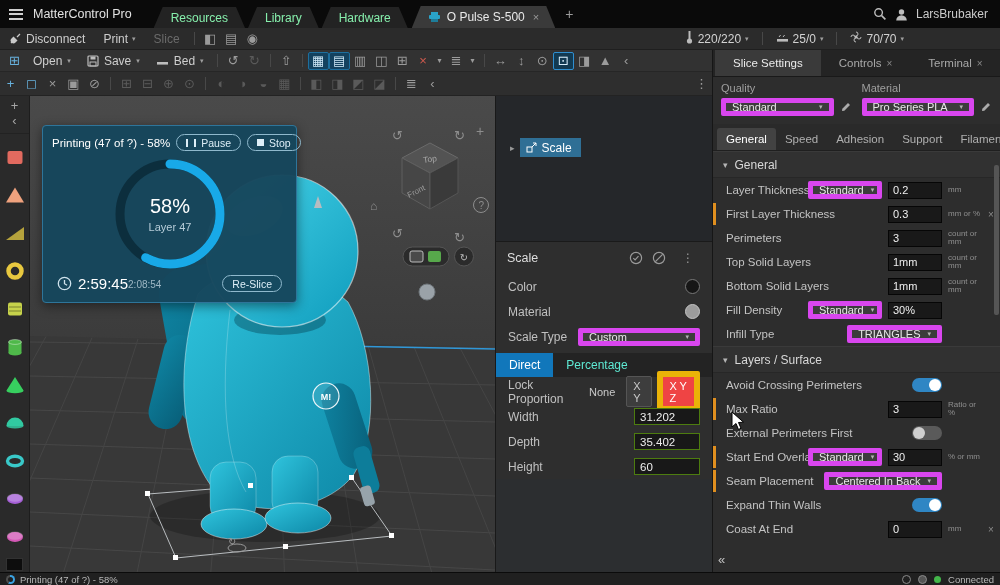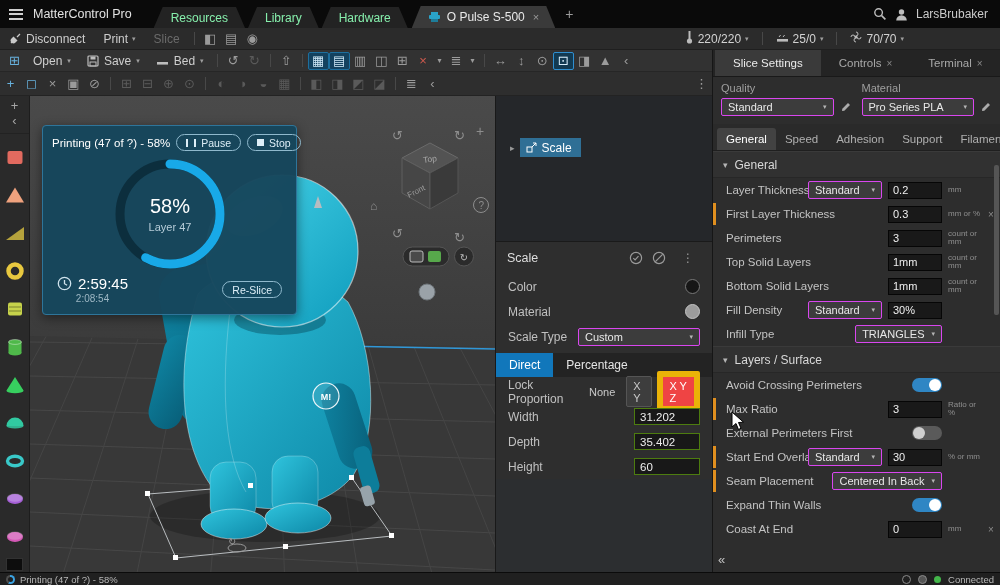--- a/index.html
+++ b/index.html
@@ -57,42 +57,42 @@
       border-radius:4px;box-shadow:0 3px 12px rgba(0,0,0,.45);color:#fff}
   .pp-head{display:flex;align-items:center;gap:6px;padding:8px 9px 2px}
   .pp-title{flex:1;font-size:11.5px;white-space:nowrap}
   .pp-btn{display:inline-flex;align-items:center;gap:5px;border:1px solid #8fb9cd;border-radius:10px;color:#ddeef7;
       font-size:10.5px;padding:1.5px 9px;cursor:pointer;white-space:nowrap}
   .pp-btn b{font-weight:normal}
   .ic-pause{width:6px;height:8px;border-left:2px solid #ddeef7;border-right:2px solid #ddeef7}
   .ic-stop{width:7px;height:7px;background:#ddeef7}
   .pp-ring{display:flex;justify-content:center;padding-top:2px}
   .pp-foot{display:flex;align-items:center;justify-content:space-between;padding:2px 14px 10px}
-  .pp-time{display:flex;flex-direction:column;align-items:center}
+  .pp-time{display:flex;flex-direction:row;align-items:center}
   .pp-t1{display:flex;align-items:center;gap:6px;font-size:15px}
   .pp-t2{font-size:10px;color:#9db7c4;margin-top:1px}
   
   .mid-panel{position:absolute;left:495px;top:96px;width:217px;height:476px;background:#2c2e30;border-left:1px solid #191919;box-sizing:border-box}
   .tree{height:146px;background:#25272a;border-bottom:1px solid #1a1a1a;padding-top:42px;box-sizing:border-box}
   .titem{display:flex;align-items:center;gap:5px;padding-left:14px}
   .chev{color:#9a9a9a;font-size:9px}
   .chip{display:flex;align-items:center;gap:5px;background:#2f6f95;color:#fff;font-size:12px;padding:2.5px 9px 2.5px 6px}
   .props{background:#2e2e2e}
   .phead{display:flex;align-items:center;height:32px;padding:0 11px;gap:9px}
   .ptitle{font-size:12.5px;color:#ddd;flex:1}
   .prow{display:flex;align-items:center;height:25px;padding:0 12px;font-size:12px;color:#c0c0c0}
   .swatch{width:15px;height:15px;border-radius:50%;margin-left:auto;border:1.5px solid #777;background:#161616;box-sizing:border-box}
   .swatch.mat{background:#9c9c9c;border-color:#c4c4c4}
-  .dd{display:inline-flex;align-items:center;justify-content:space-between;height:18px;background:#3c3c3c;border:1px solid #d946ef;
+  .dd{display:inline-flex;align-items:center;justify-content:space-between;height:18px;background:#3c3c3c;border:5px solid #d946ef;
       border-radius:2px;padding:0 6px;font-size:11px;color:#e8e8e8;width:74px;box-sizing:border-box;white-space:nowrap}
   .dd.wide{width:auto;min-width:108}
   .ddc{font-size:7px;color:#b5b5b5;margin-left:7px}
   .pdd{margin-left:auto;width:122px}
   .ptabs{display:flex;background:#232323;margin:4px 0 2px}
-  .ptab{padding:5px 13px;font-size:12px;color:#e5e5e5;cursor:pointer}
+  .ptab{padding:5px 13px;font-size:12px;color:#5eead4;cursor:pointer}
   .ptab.active{background:#1177bb;color:#fff}
   .lockbtns{margin-left:auto;display:flex;gap:5px;align-items:center}
   .lockbtn{font-size:11px;color:#c9c9c9;padding:2.5px 6px;border-radius:2px;cursor:pointer}
   .lockbtn.boxed{background:#3d3d3d;border:1px solid #555}
   .lockbtn.active{background:#ef4444;color:#fff;border:6px solid #eab308}
   .pinput{margin-left:auto;width:66px;height:17px;background:#181818;border:1px solid #4d7c0f;color:#eee;
       font-size:11.5px;display:flex;align-items:center;padding:0 5px;box-sizing:border-box}
   
   .right-panel{position:absolute;left:712px;top:50px;width:288px;height:522px;background:#2d2d2d;border-left:1px solid #161616;
       box-sizing:border-box;overflow:hidden}

